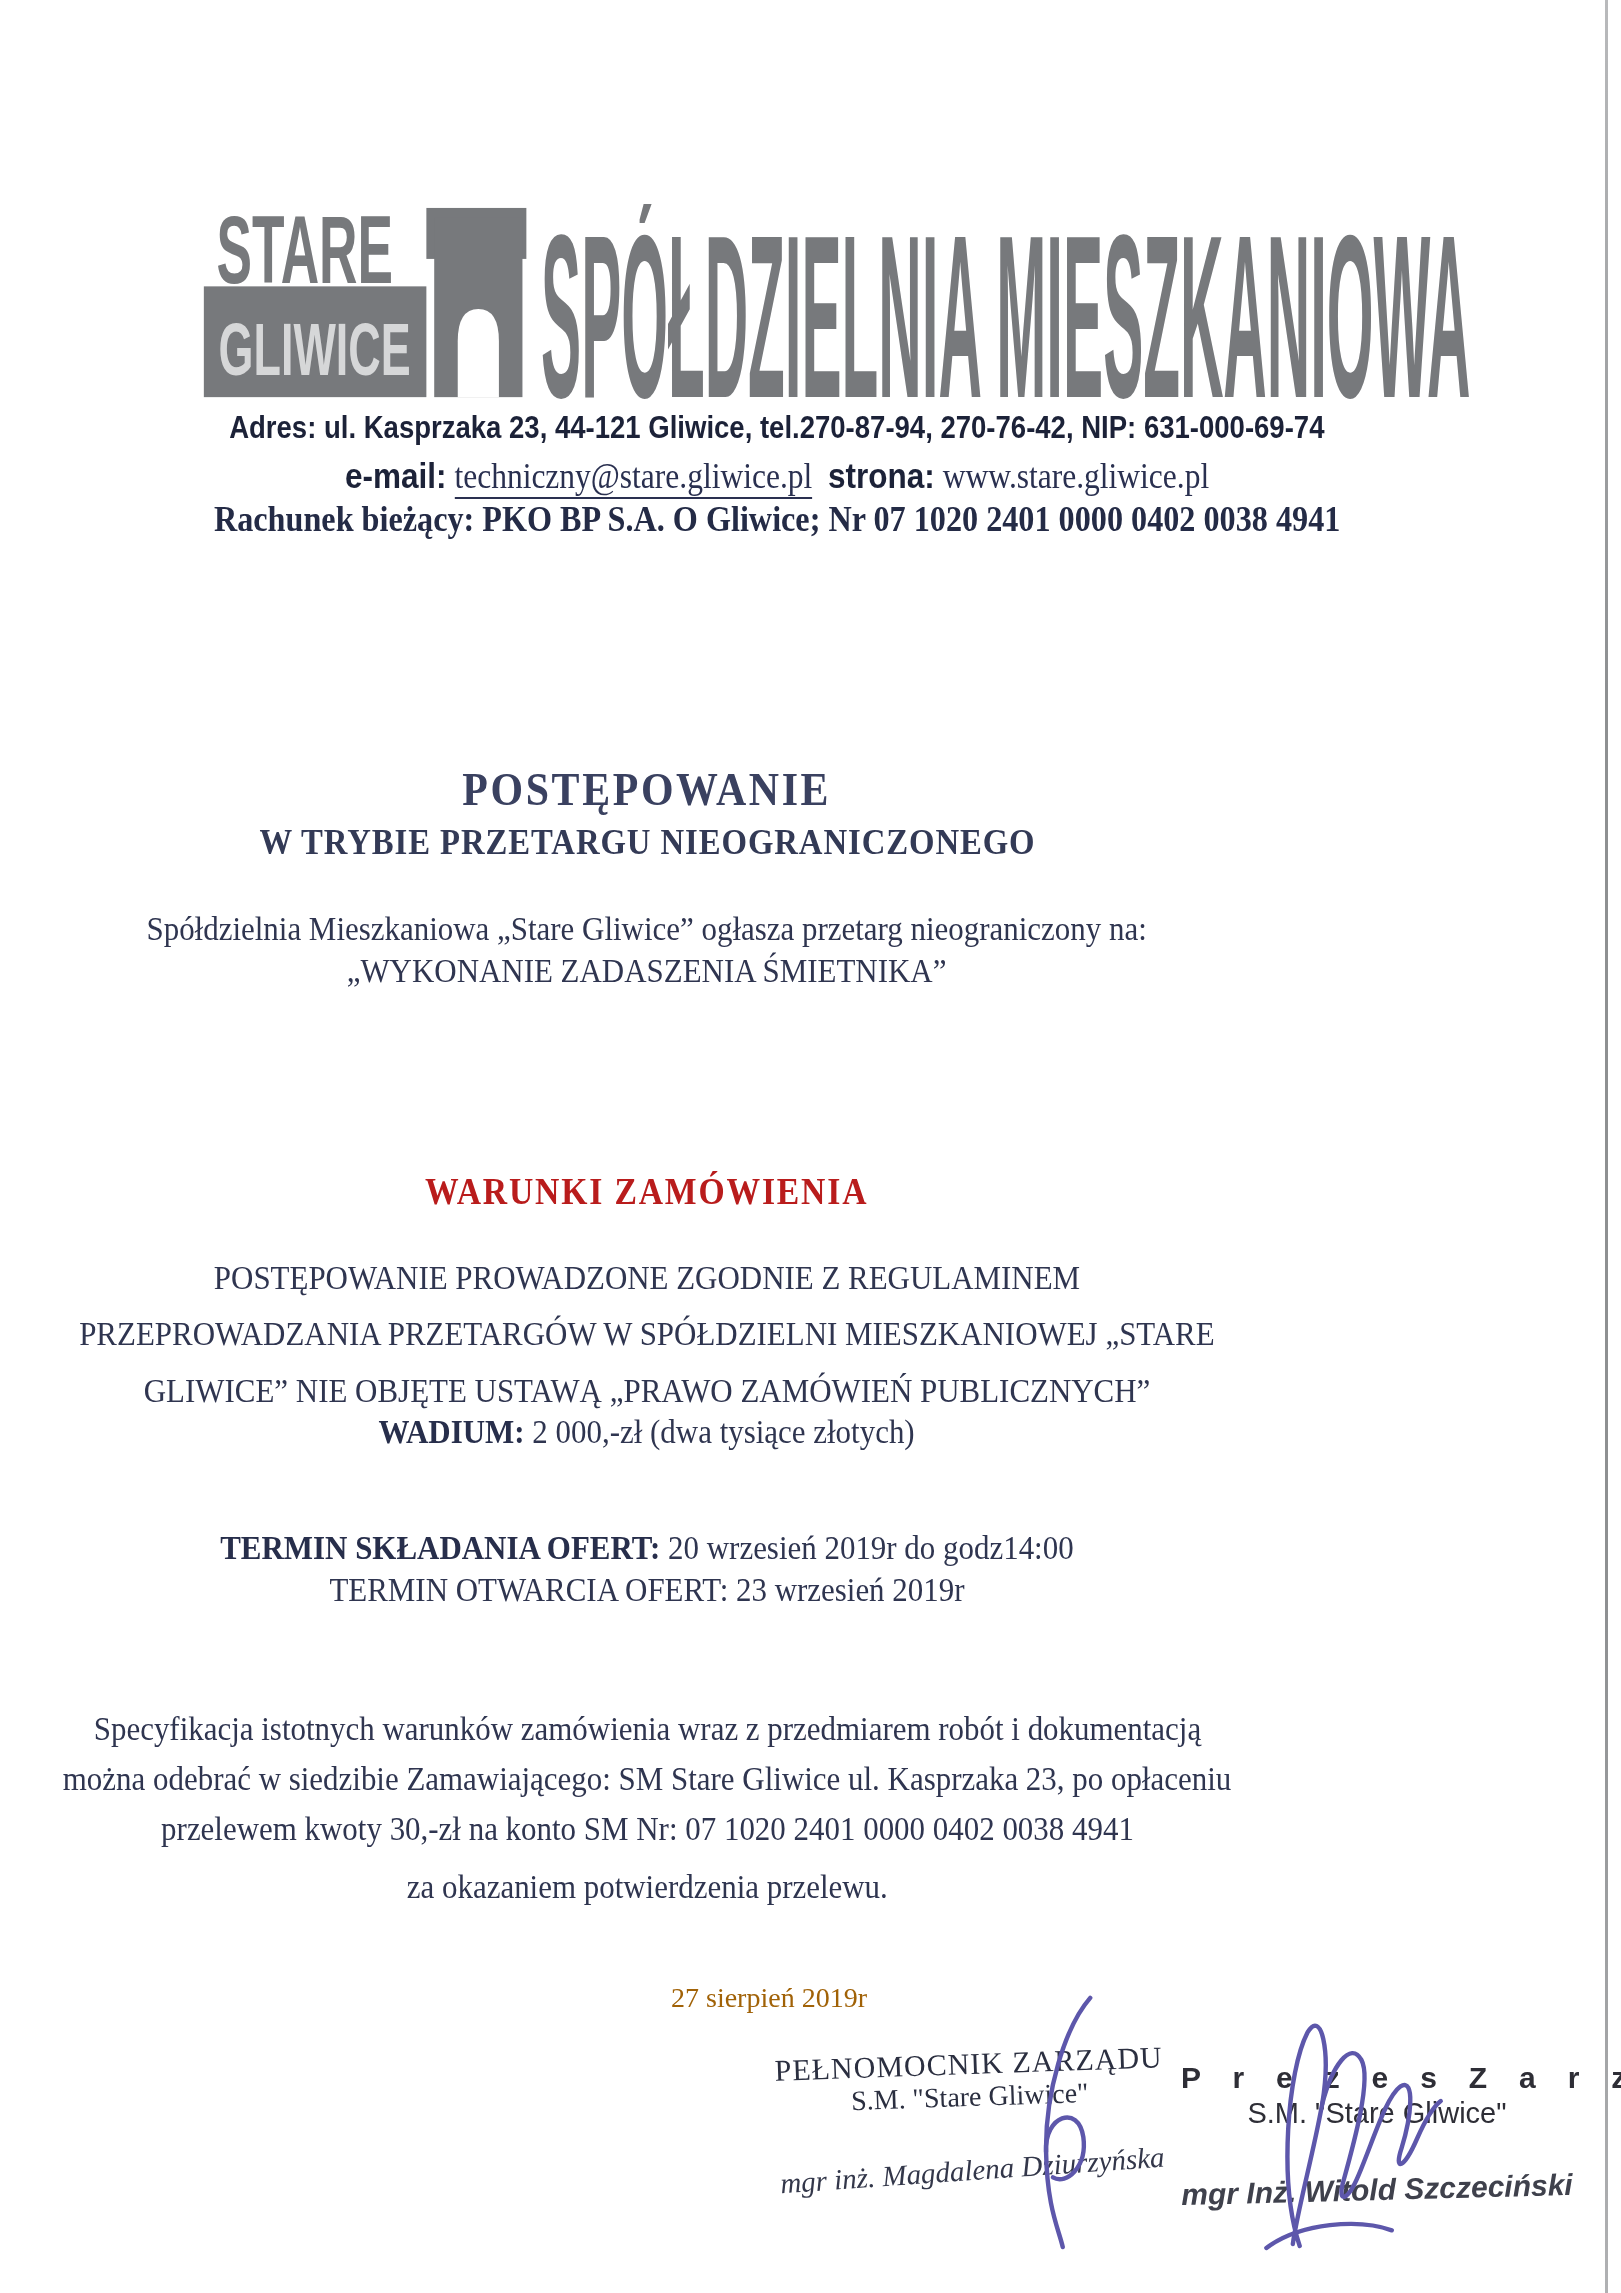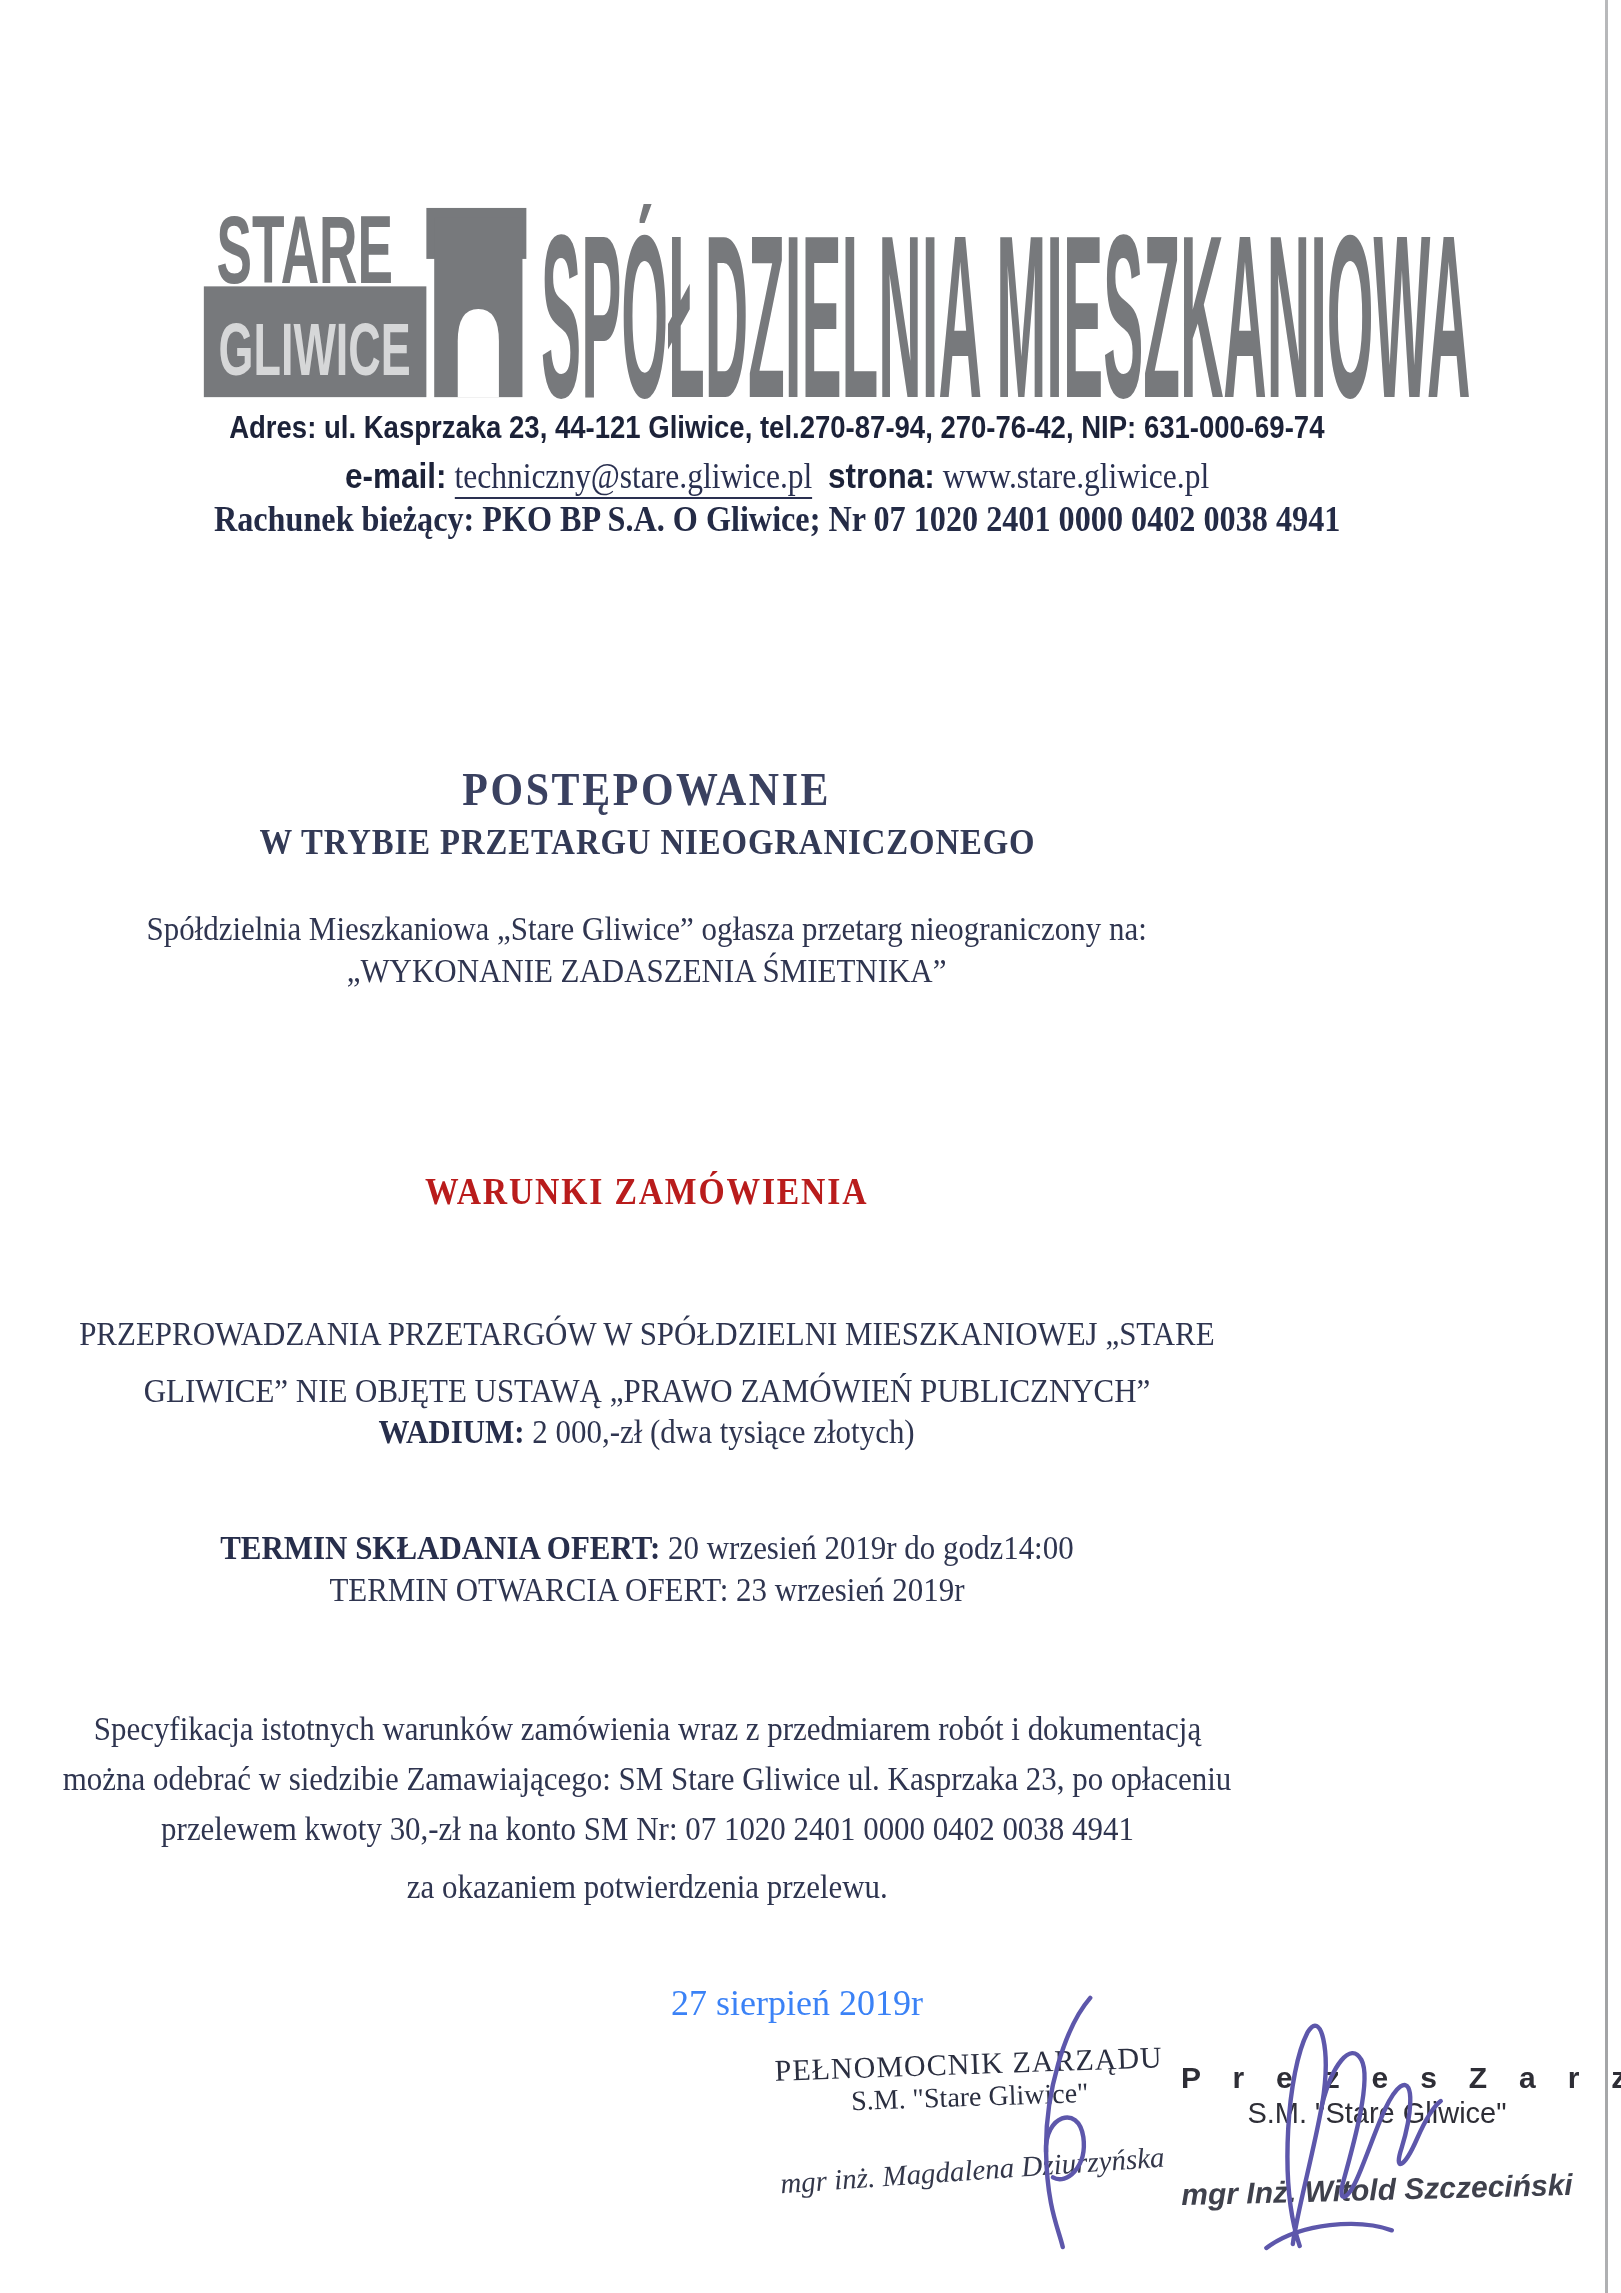--- a/index.html
+++ b/index.html
@@ -36,21 +36,21 @@
   .contact .l3 .inner{display:inline-block;transform:scaleX(.92);}
   
   .cline{position:absolute;left:0;width:1294px;text-align:center;white-space:nowrap;}
   .cx{display:inline-block;transform:scaleX(.91);white-space:nowrap;}
   .h1{font-size:46px;font-weight:bold;letter-spacing:2.9px;color:#3a4160;}
   .h2{font-size:36px;font-weight:bold;letter-spacing:1px;color:#333a56;}
   .h3{font-size:37px;font-weight:bold;letter-spacing:2px;color:#b91c1c;}
   .body35{font-size:34px;color:#2f3550;}
   .b{font-weight:bold;color:#272e4b;}
   
-  .date{position:absolute;left:671px;top:1982px;font-size:36px;color:#3b82f6;white-space:nowrap;}
+  .date{position:absolute;left:671px;top:1982px;font-size:28px;color:#a16207;white-space:nowrap;}
   .sig-left{
     position:absolute;left:755px;top:2047px;width:431px;text-align:center;
     transform:rotate(-2deg);color:#2b2f40;
   }
   .sig-left .r1{font-size:30px;letter-spacing:1px;white-space:nowrap;}
   .sig-left .r2{font-size:28px;white-space:nowrap;}
   .sig-left .nm{
     margin-top:41px;font-size:29px;font-style:italic;color:#33374a;
     transform:rotate(-2deg);white-space:nowrap;
   }
@@ -123,20 +123,23 @@
     <span class="cx">Spółdzielnia Mieszkaniowa „Stare Gliwice” ogłasza przetarg nieograniczony na:</span>
   </div>
   <div class="cline body35" style="top:952px;">
     <span class="cx">„WYKONANIE ZADASZENIA ŚMIETNIKA”</span>
   </div>
 
   <div class="cline h3" style="top:1170px;">
     <span class="cx">WARUNKI ZAMÓWIENIA</span>
   </div>
 
+  <div class="cline body35" style="top:1259px;">
+    <span class="cx">POSTĘPOWANIE PROWADZONE ZGODNIE Z REGULAMINEM</span>
+  </div>
   <div class="cline body35" style="top:1315px;">
     <span class="cx">PRZEPROWADZANIA PRZETARGÓW W SPÓŁDZIELNI MIESZKANIOWEJ „STARE</span>
   </div>
   <div class="cline body35" style="top:1372px;">
     <span class="cx">GLIWICE” NIE OBJĘTE USTAWĄ „PRAWO ZAMÓWIEŃ PUBLICZNYCH”</span>
   </div>
 
   <div class="cline body35" style="top:1413px;">
     <span class="cx"><span class="b">WADIUM:</span><span> 2 000,-zł (dwa tysiące złotych)</span></span>
   </div>

